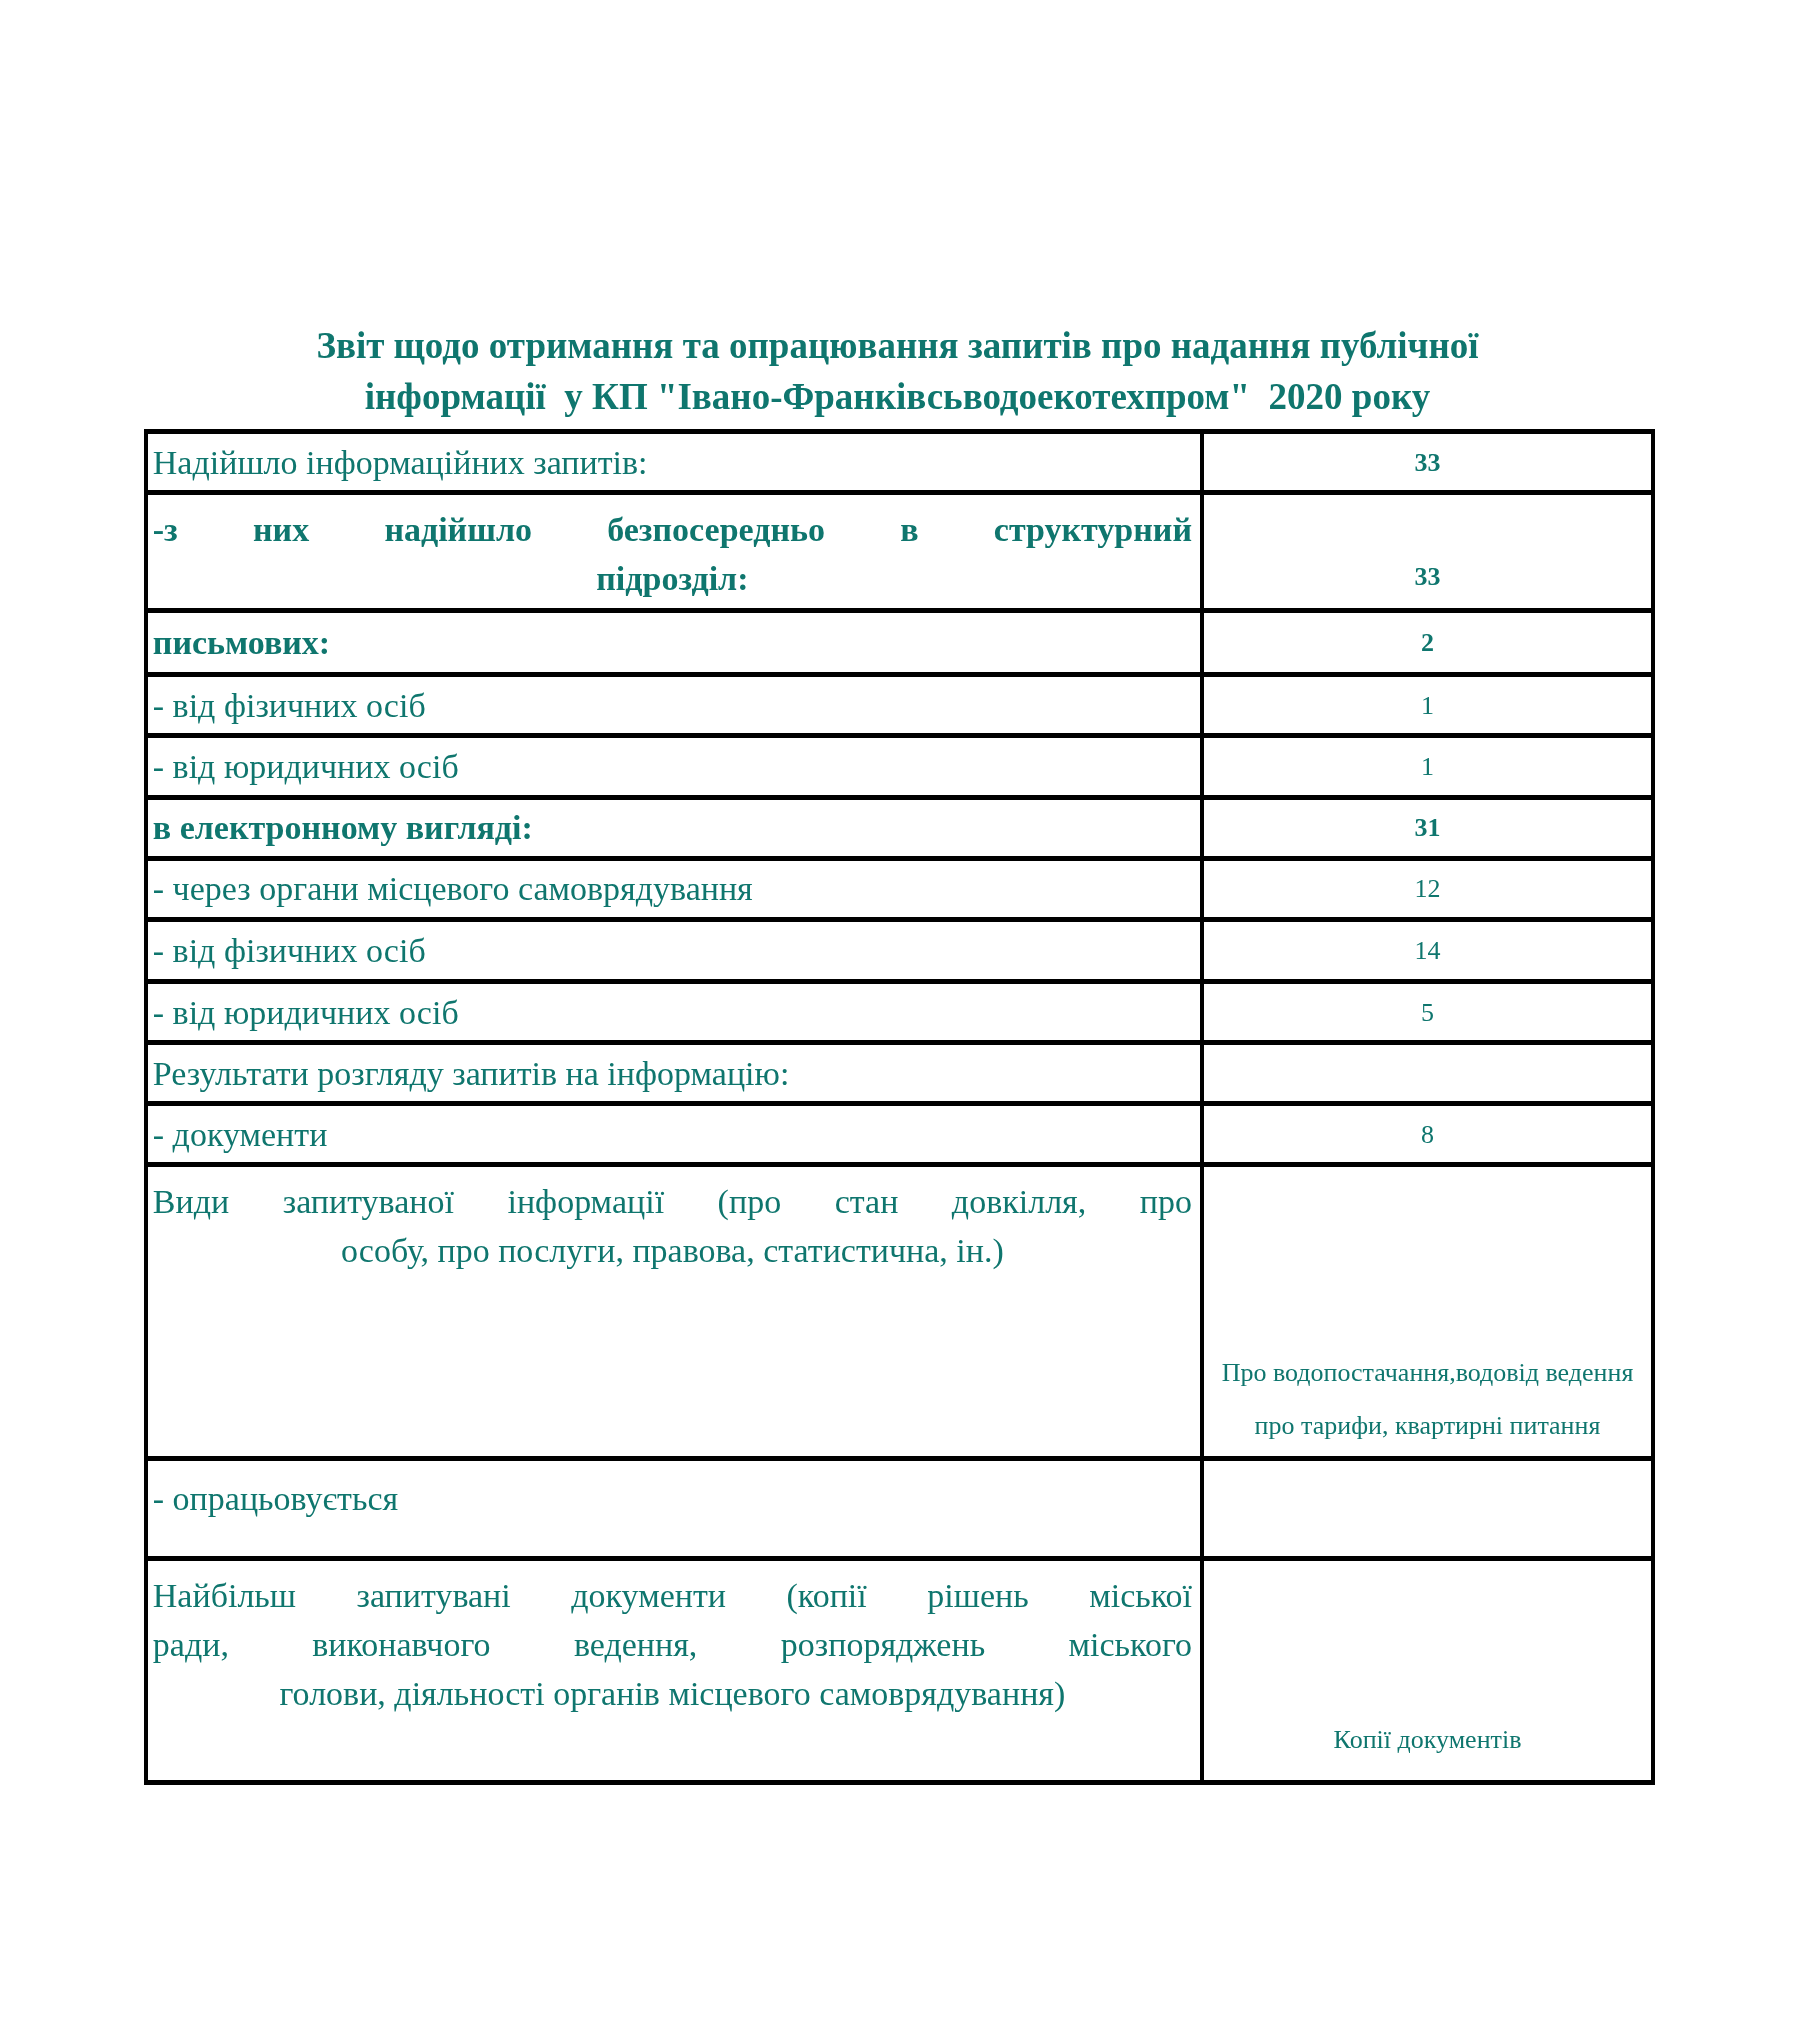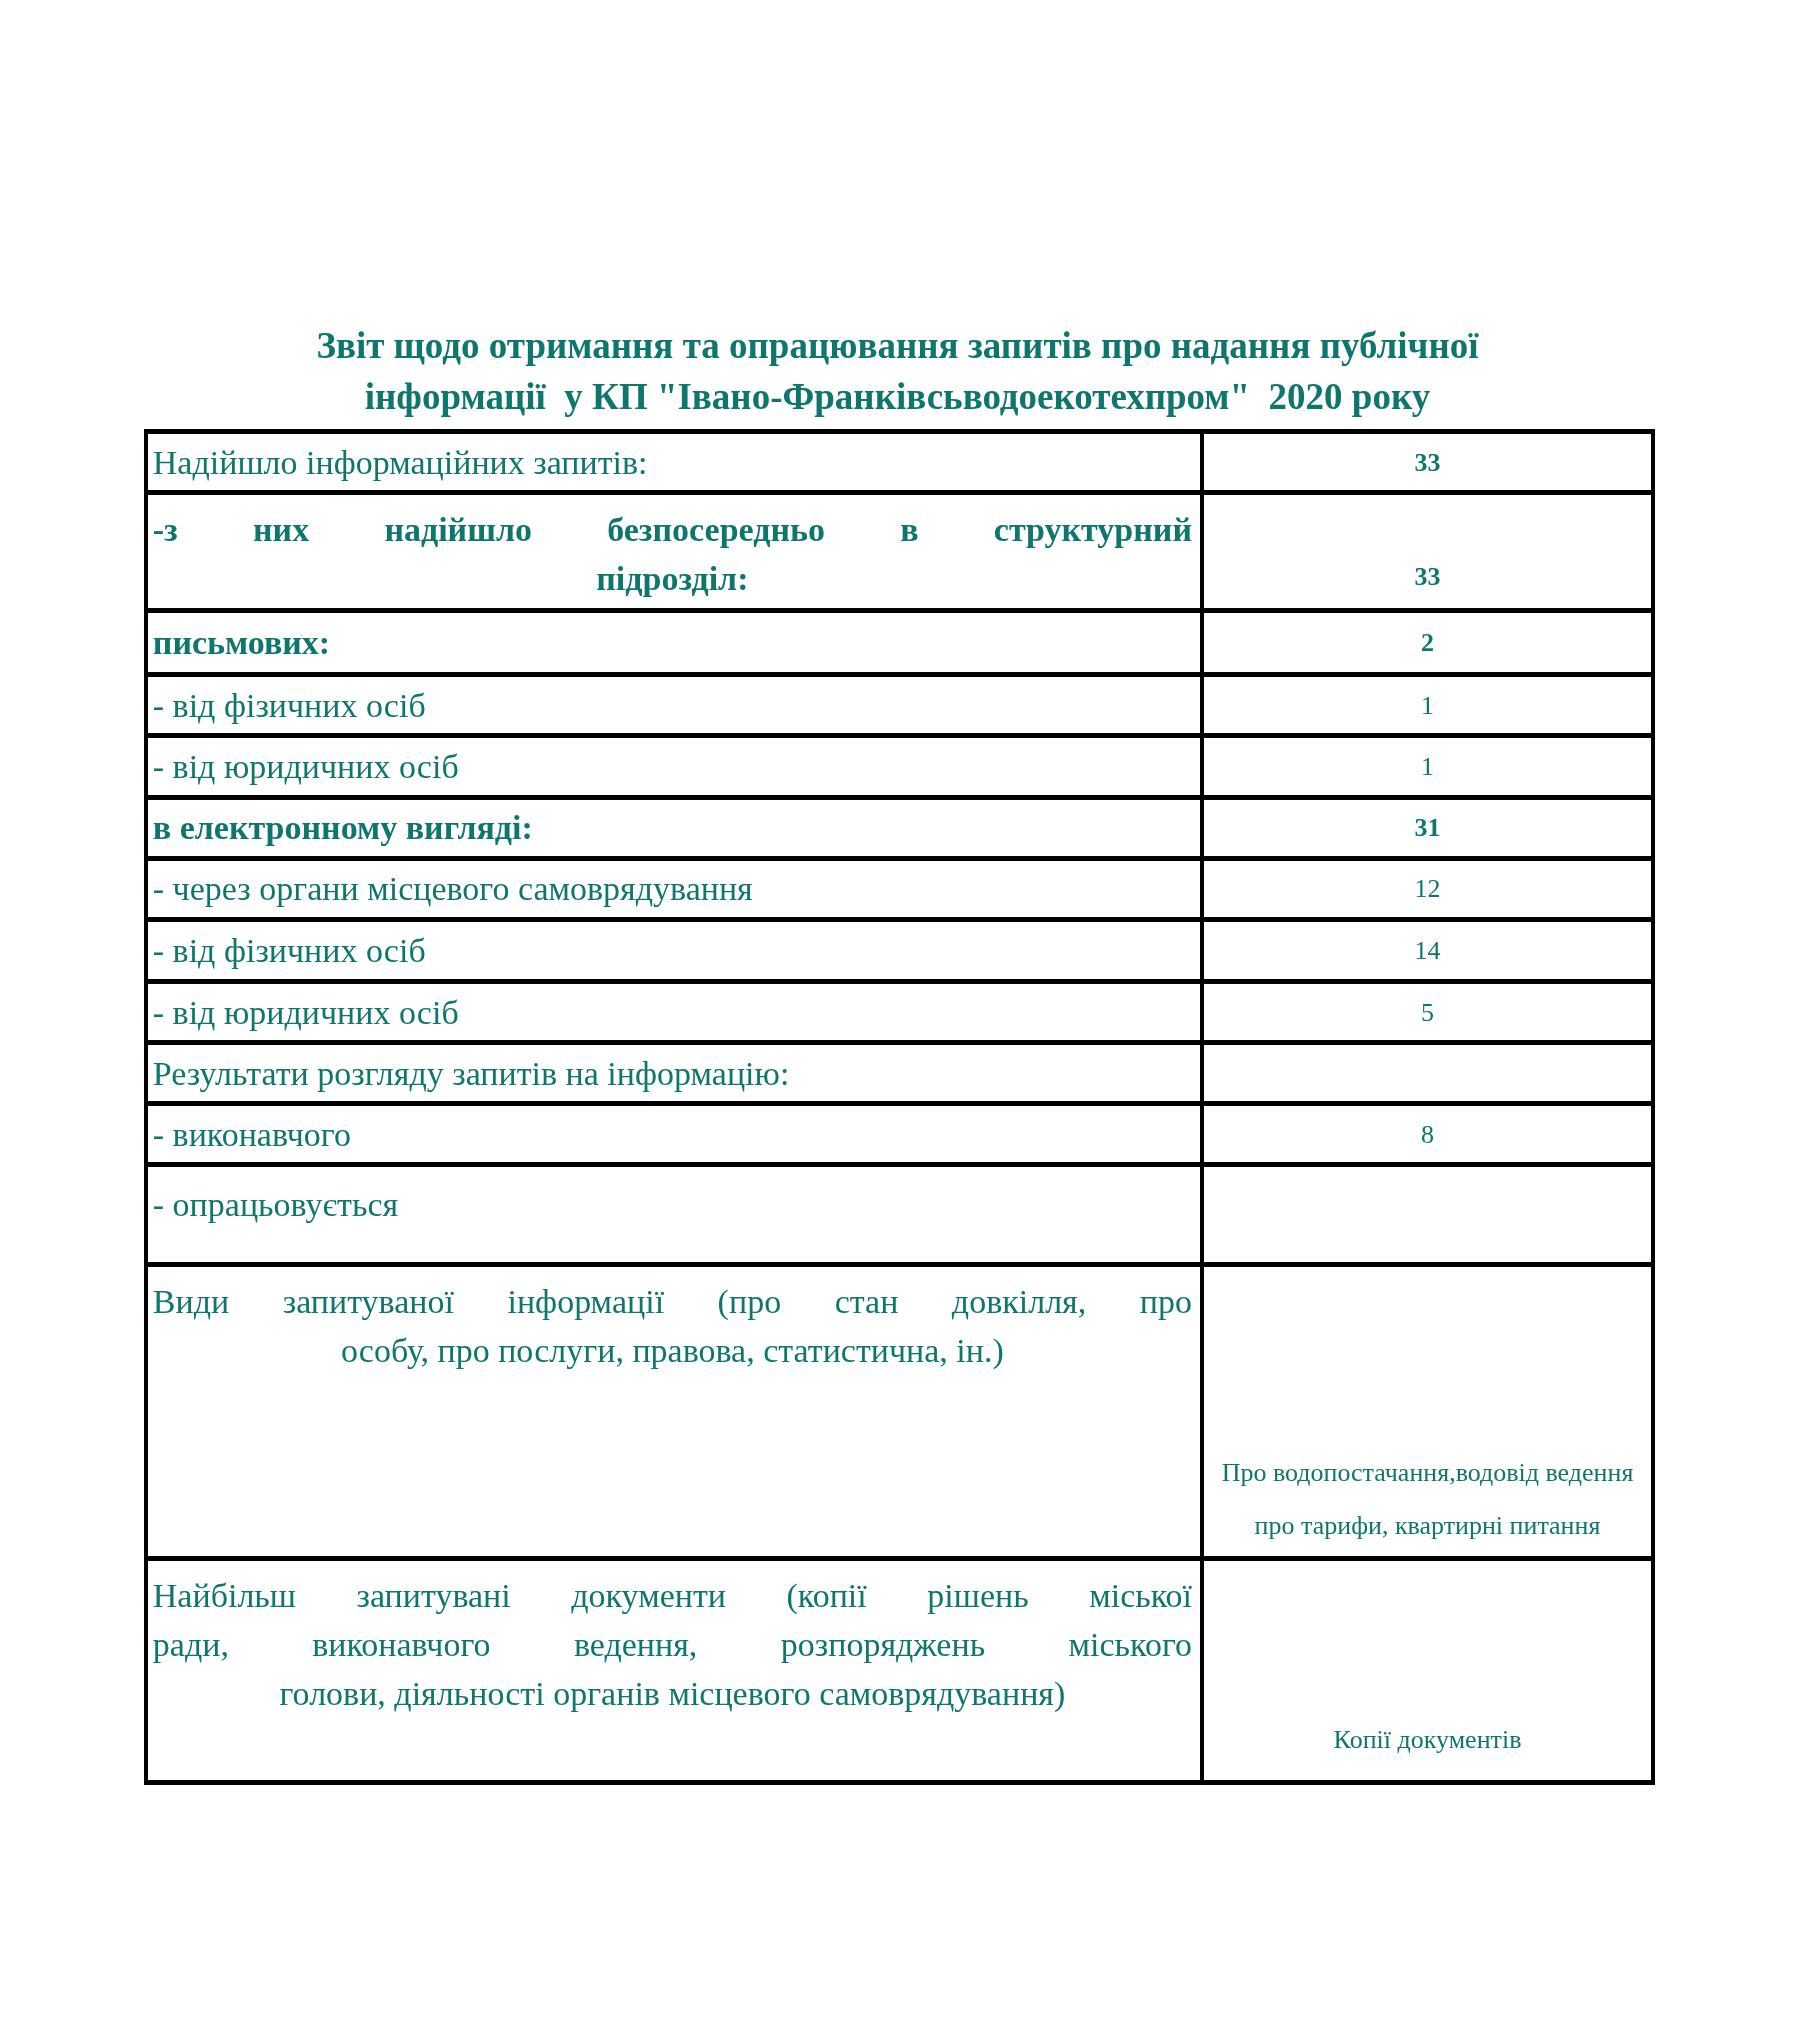--- a/index.html
+++ b/index.html
@@ -122,36 +122,36 @@
       <td class="lbl">- від юридичних осіб</td>
       <td class="val">5</td>
     </tr>
 
     <tr style="height:61px">
       <td class="lbl">Результати розгляду запитів на інформацію:</td>
       <td class="val"></td>
     </tr>
 
     <tr style="height:54px">
-      <td class="lbl">- виконавчого</td>
+      <td class="lbl">- документи</td>
       <td class="val">8</td>
     </tr>
 
-
-    <tr style="height:100px">
-      <td class="lbl topmore">- опрацьовується</td>
-      <td class="val"></td>
-    </tr>
 
     <tr style="height:294px">
       <td class="lbl top">
         <span class="jl">Види запитуваної інформації (про стан довкілля, про</span>
         <span class="ll">особу, про послуги, правова, статистична, ін.)</span>
       </td>
       <td class="val vbot">Про водопостачання,водовід ведення про тарифи, квартирні питання</td>
+    </tr>
+
+    <tr style="height:100px">
+      <td class="lbl topmore">- опрацьовується</td>
+      <td class="val"></td>
     </tr>
 
     <tr style="height:224px">
       <td class="lbl top">
         <span class="jl">Найбільш запитувані документи (копії рішень міської</span>
         <span class="jl">ради, виконавчого ведення, розпоряджень міського</span>
         <span class="ll">голови, діяльності органів місцевого самоврядування)</span>
       </td>
       <td class="val vbot15">Копії документів</td>
     </tr>

